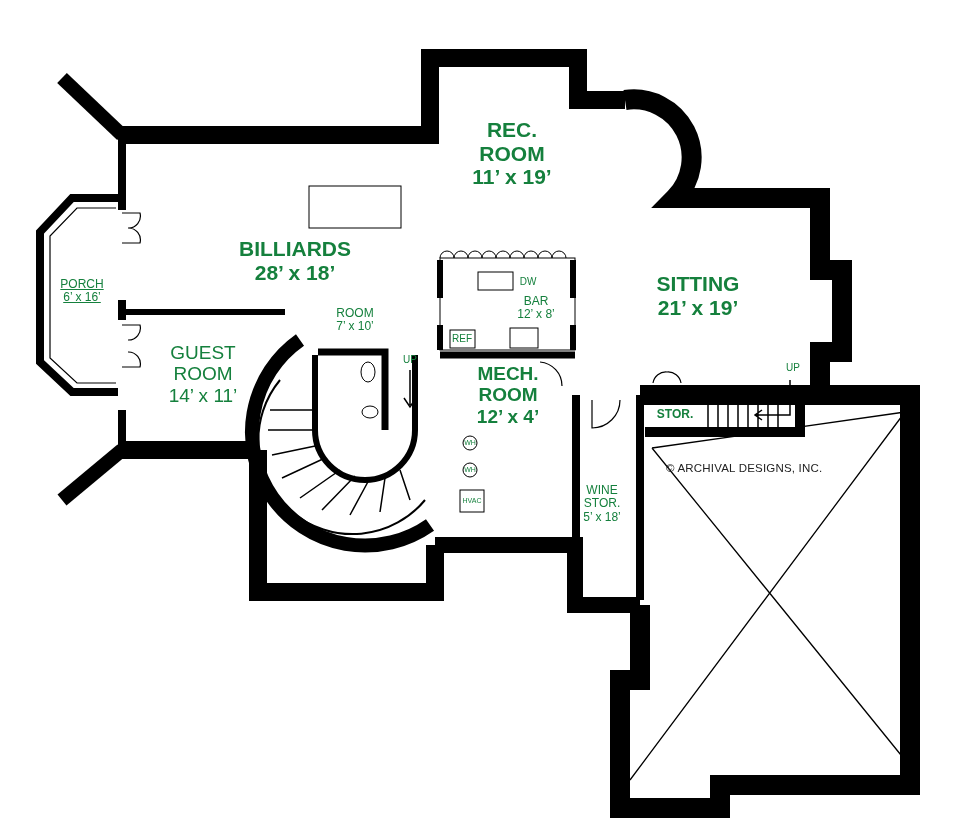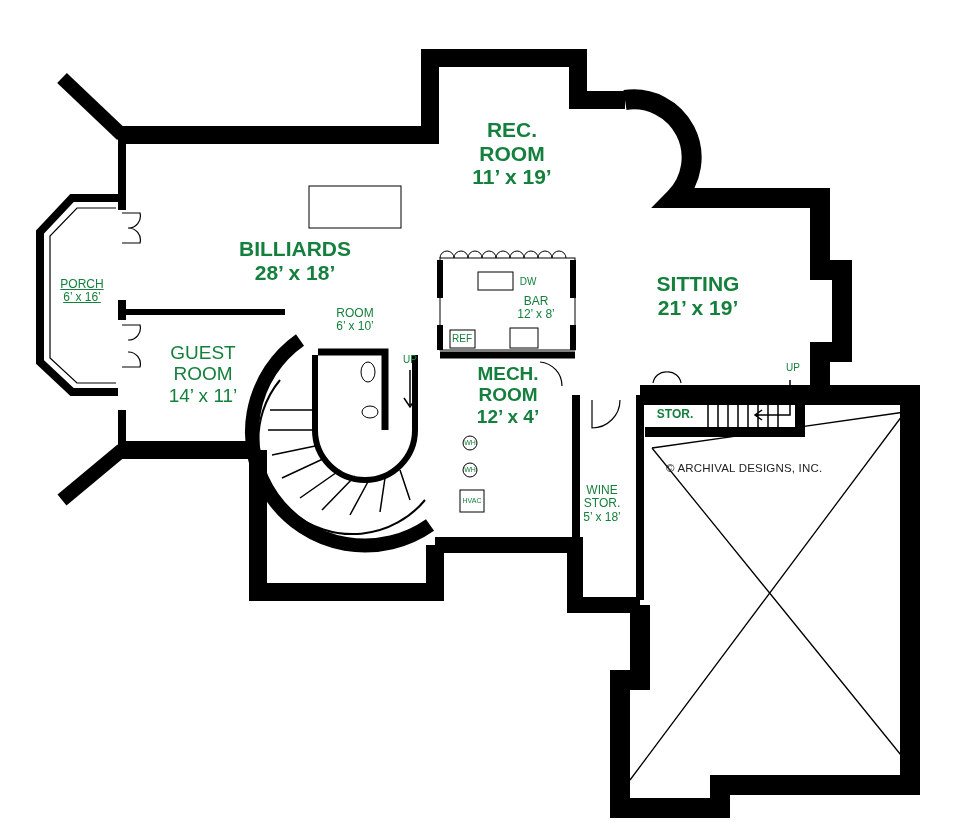--- a/index.html
+++ b/index.html
@@ -99,21 +99,21 @@
 </div>
 
 <div class="lbl md" style="left:203px;top:342px;font-weight:normal;">
   <div>GUEST</div>
   <div>ROOM</div>
   <div>14’ x 11’</div>
 </div>
 
 <div class="lbl sm" style="left:355px;top:307px;">
   <div>ROOM</div>
-  <div>6’ x 10’</div>
+  <div>7’ x 10’</div>
 </div>
 
 <div class="lbl sm" style="left:508px;top:295px;margin-left:28px;">
   <div>BAR</div>
   <div>12’ x 8’</div>
 </div>
 
 <div class="lbl md" style="left:508px;top:363px;">
   <div>MECH.</div>
   <div>ROOM</div>

